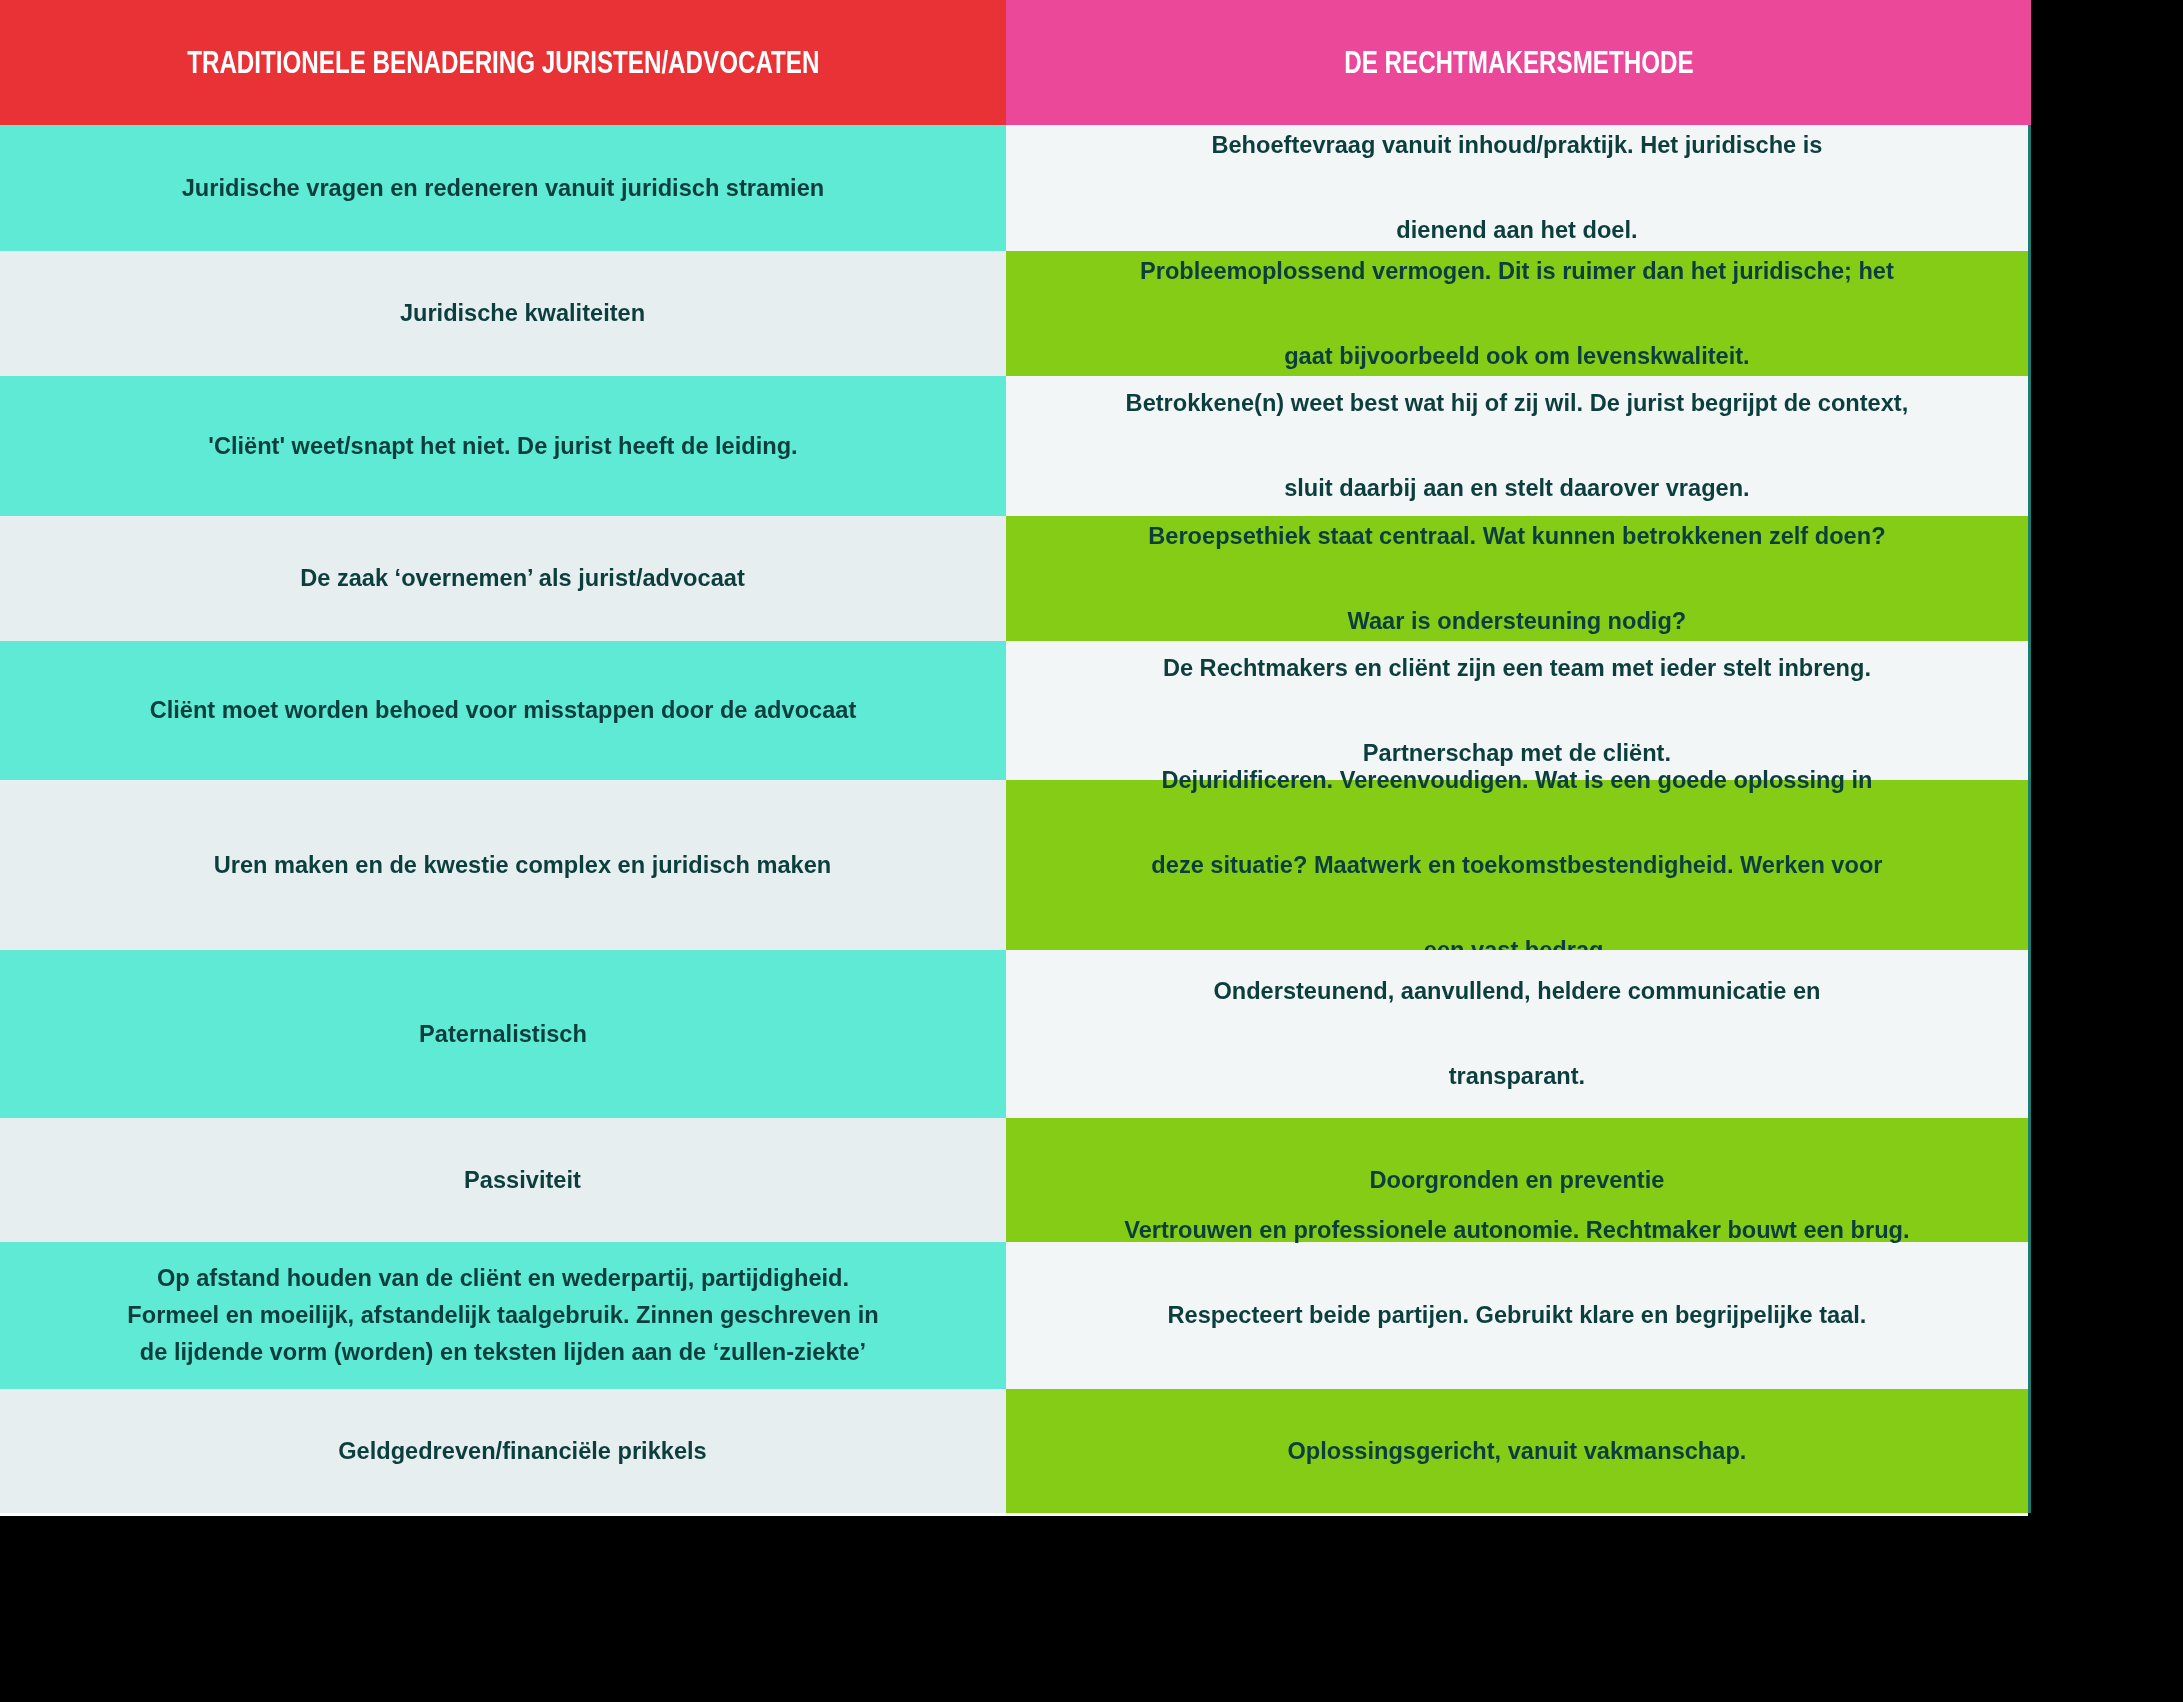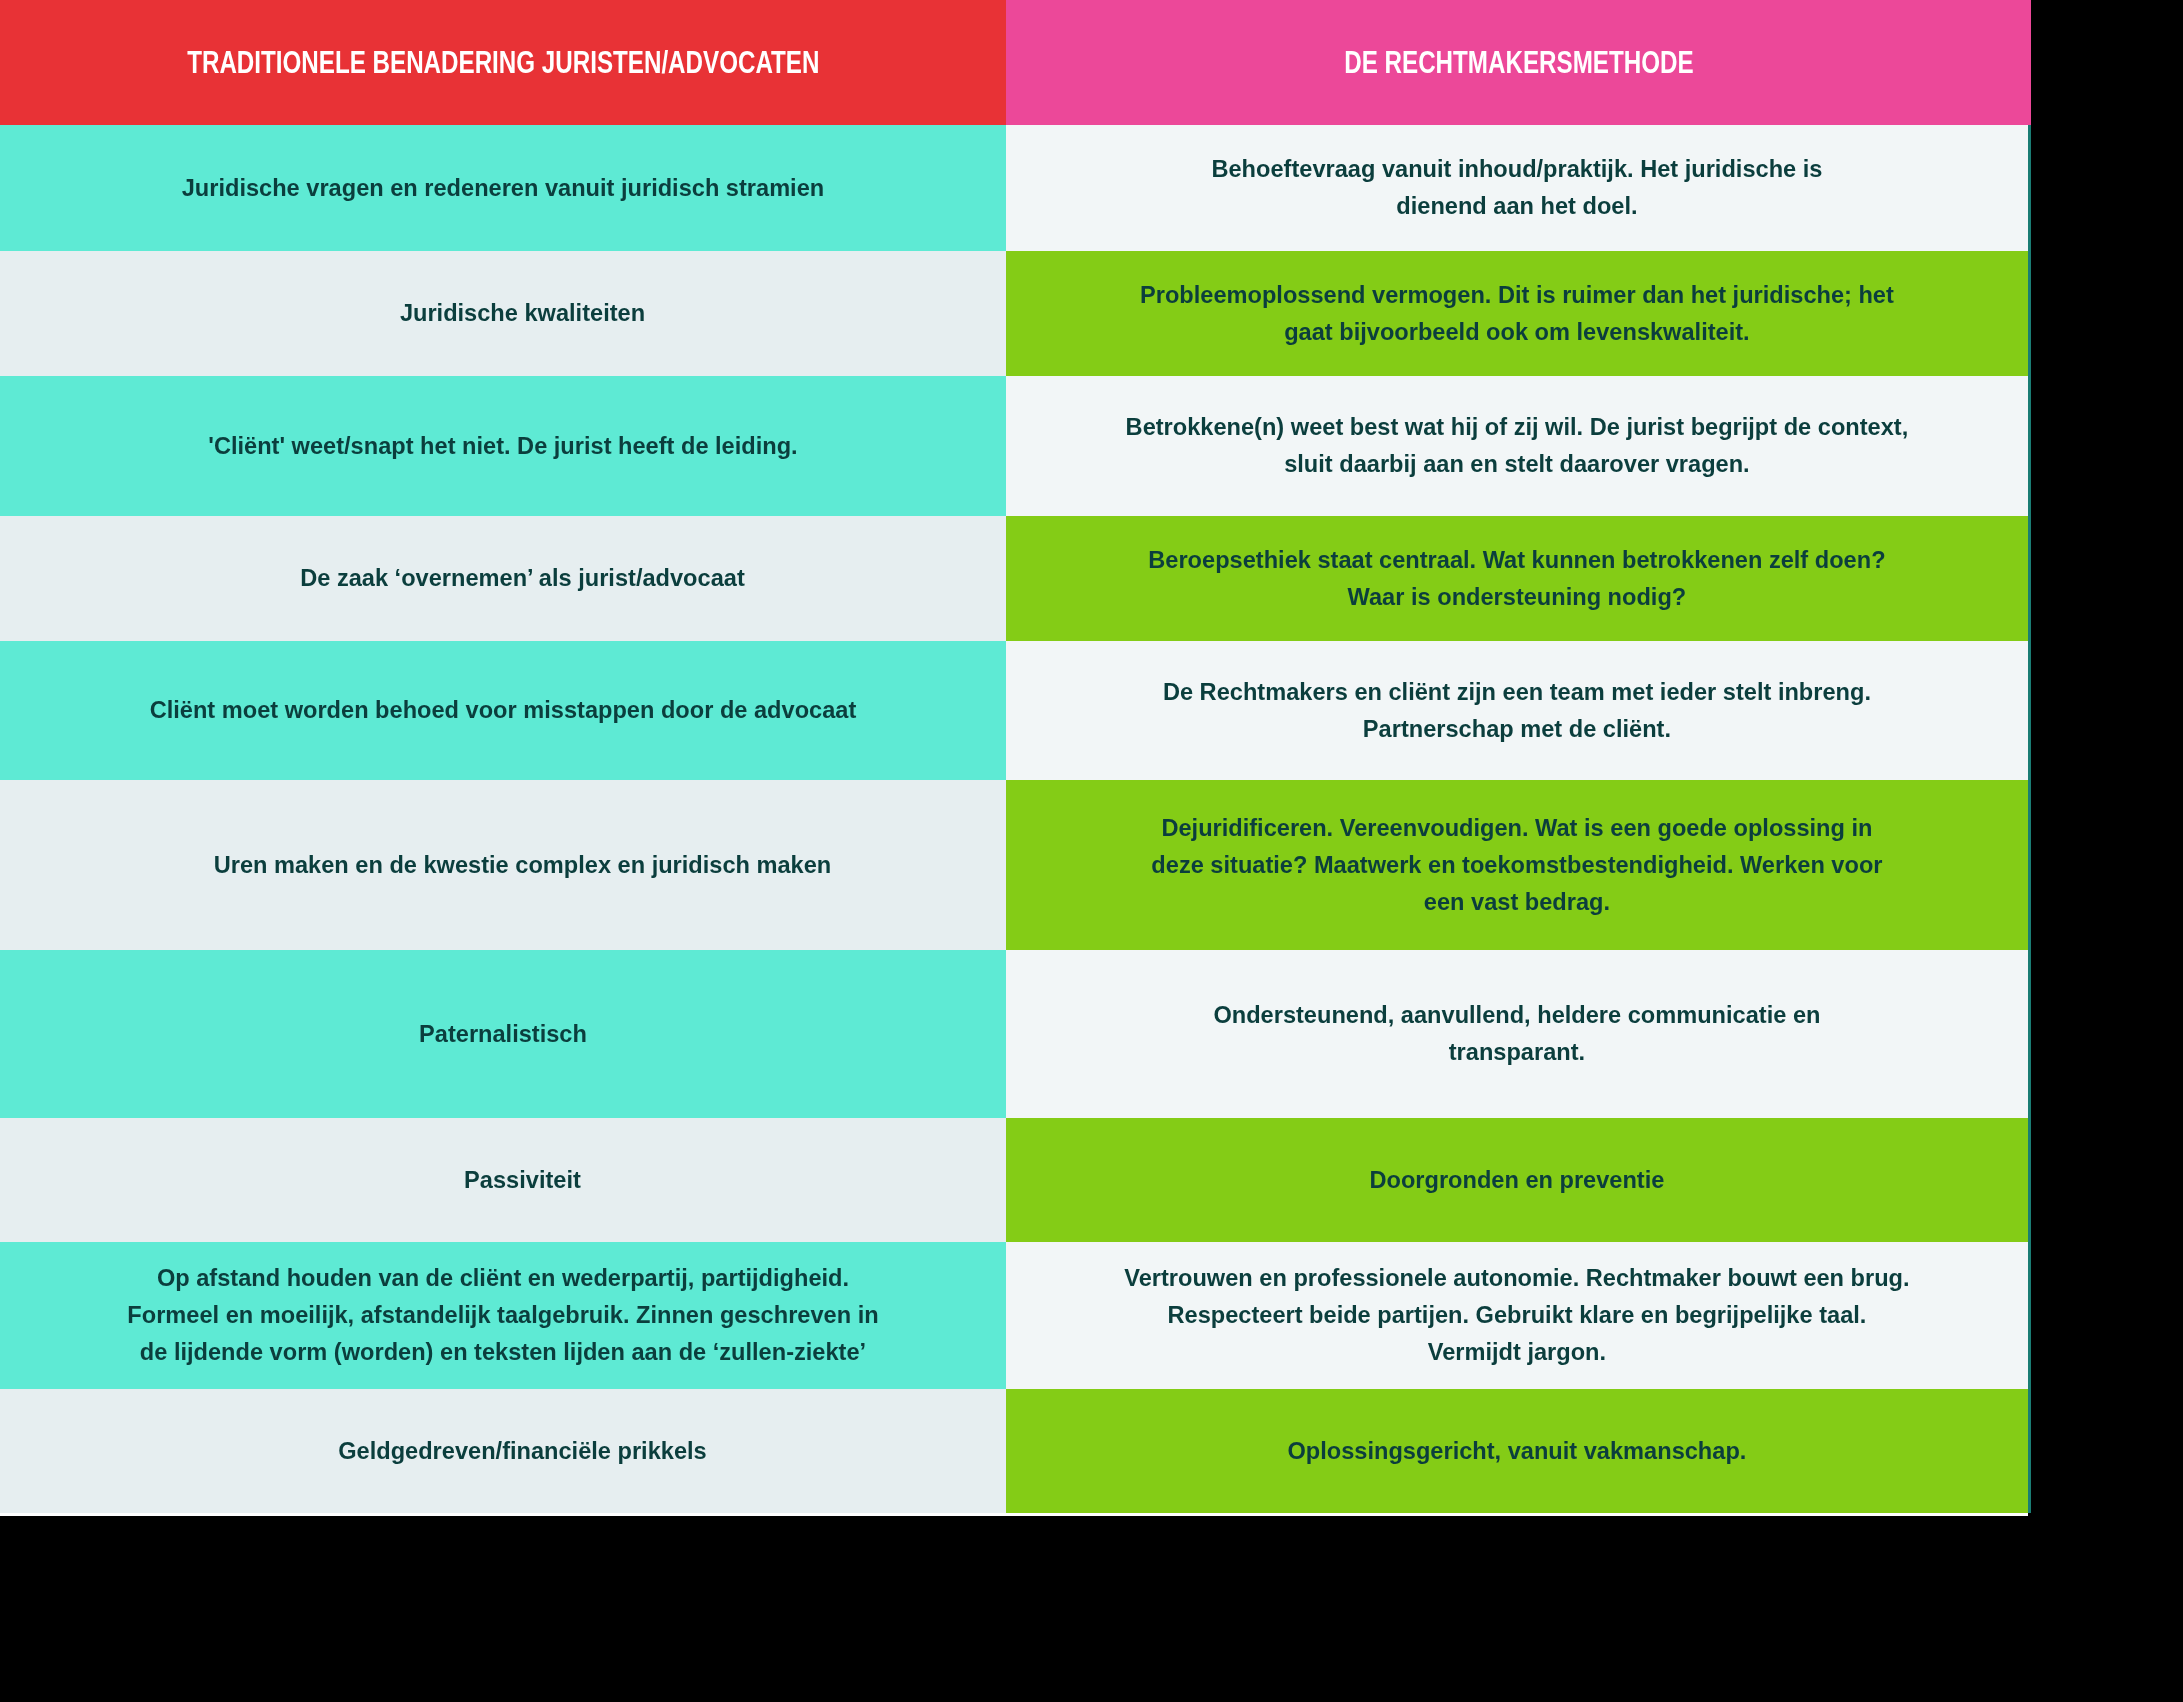--- a/index.html
+++ b/index.html
@@ -60,21 +60,21 @@
     font-size: 23.6px;
     line-height: 37px;
     text-align: center;
     box-sizing: border-box;
   }
   .cell .line {
     white-space: nowrap;
     display: block;
   }
   .cell.left { width: 1006px; }
-  .cell.right { width: 1022px; }
+  .cell.right { width: 1022px; gap: 48px; }
   .right-border {
     width: 3.1px;
     background: #1a7d74;
   }
   .row.odd .cell.left { background: #5eead4; }
   .row.odd .cell.right { background: #f2f6f7; }
   .row.even .cell.left { background: #e6eef0; padding-left: 39px; }
   .row.even .cell.right { background: #84cc16; }
   .bottom-strip {
     width: 2028px;

